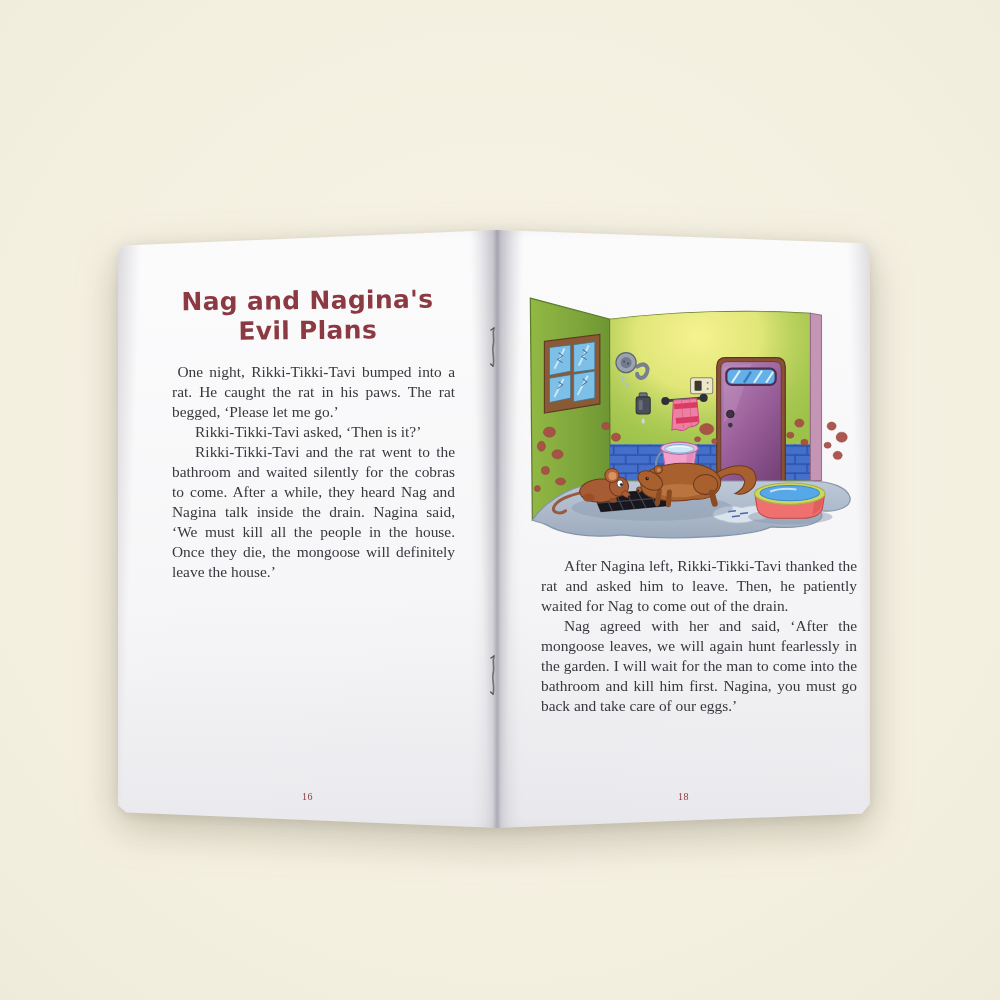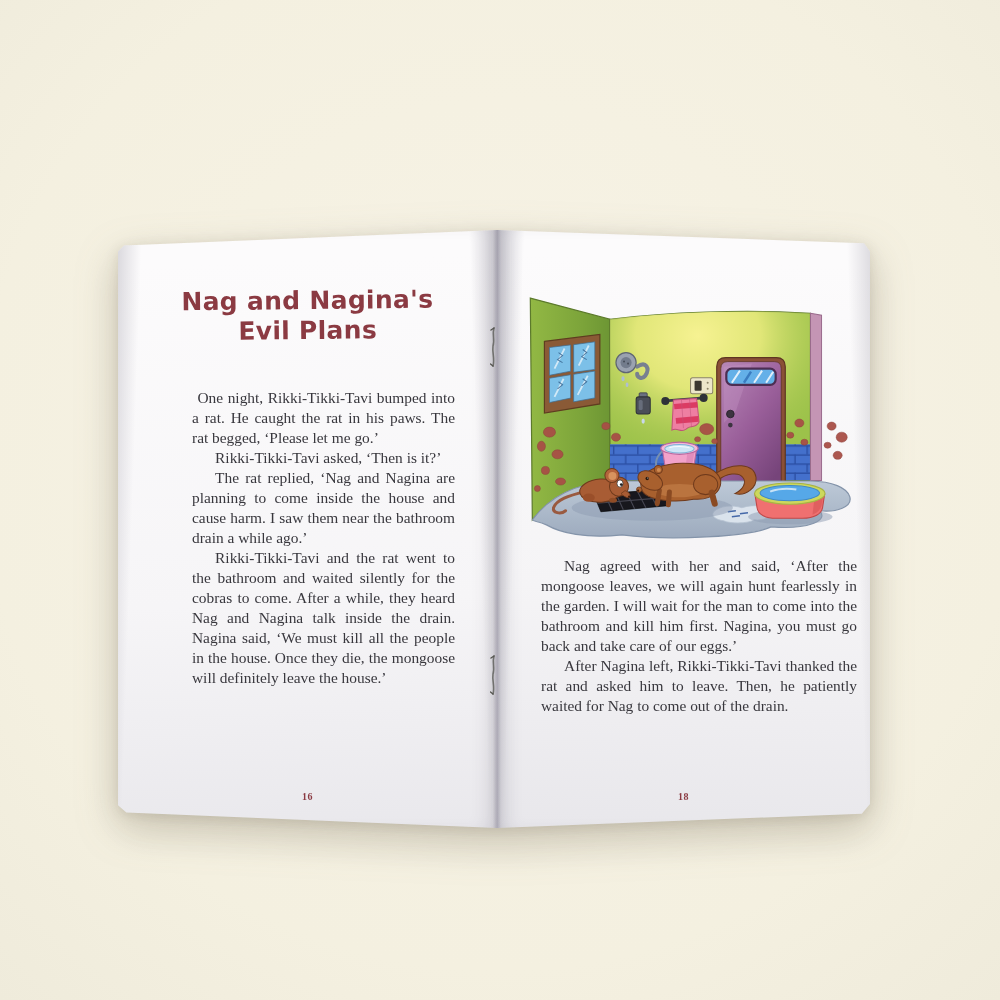--- a/index.html
+++ b/index.html
@@ -46,44 +46,43 @@
     font-size:25px;line-height:1.18;letter-spacing:.3px;
     transform:rotate(-.6deg);
   }
   .text-block{position:absolute;}
   .text-block p{
     margin:0;text-align:justify;
     font-size:15.4px;line-height:20px;color:#38373d;
     text-indent:1.5em;
   }
   .text-block p.noindent{text-indent:.35em;}
-  .tb-left{left:54px;right:42px;top:158px;margin-left:20px;}
+  .tb-left{left:54px;right:42px;top:132px;}
   .tb-right{left:44px;right:13px;top:326px;}
   .pagenum{
     position:absolute;bottom:26px;left:0;right:0;text-align:center;
-    font-size:10px;font-weight:bold;letter-spacing:.5px;
+    font-size:10px;font-weight:normal;letter-spacing:.5px;
   }
   .illustration{position:absolute;left:18px;top:52px;width:340px;height:262px;}
 </style>
 </head>
 <body>
 
 <div class="backdrop"></div>
 
 <div class="book">
 
   <div class="page page-left">
     <div class="title" style="color:#8b3a42;">
       <div>Nag and Nagina's</div>
       <div>Evil Plans</div>
     </div>
     <div class="text-block tb-left">
       <p class="noindent">One night, Rikki-Tikki-Tavi bumped into a rat. He caught the rat in his paws. The rat begged, ‘Please let me go.’</p>
       <p>Rikki-Tikki-Tavi asked, ‘Then is it?’</p>
-      <p>The rat replied, ‘Nag and Nagina are planning to come inside the house and cause harm. I saw them near the bathroom drain a while ago.’</p>
       <p>Rikki-Tikki-Tavi and the rat went to the bathroom and waited silently for the cobras to come. After a while, they heard Nag and Nagina talk inside the drain. Nagina said, ‘We must kill all the people in the house. Once they die, the mongoose will definitely leave the house.’</p>
     </div>
     <div class="pagenum" style="color:#8b3a42;">16</div>
   </div>
 
   <div class="page page-right">
 
     <svg class="illustration" viewBox="0 0 335 260">
       <defs>
         <radialGradient id="glow" cx="0.44" cy="0.16" r="0.78">
@@ -257,22 +256,22 @@
         <circle cx="122" cy="206" r="2.6" fill="#a8602e" stroke="#6f3a1c" stroke-width="0.8"></circle>
         <circle cx="121" cy="207" r="1.1" fill="#3a1c0c"></circle>
         <circle cx="141" cy="186" r="4" fill="#a8602e" stroke="#6f3a1c" stroke-width="1"></circle>
         <circle cx="141.5" cy="186.5" r="2" fill="#cf8a50"></circle>
         <circle cx="130" cy="195" r="1.7" fill="#2a180c"></circle>
         <circle cx="130.6" cy="194.4" r="0.5" fill="#ffffff"></circle>
       </g>
     </svg>
 
     <div class="text-block tb-right">
+      <p>After Nagina left, Rikki-Tikki-Tavi thanked the rat and asked him to leave. Then, he patiently waited for Nag to come out of the drain.</p>
       <p>Nag agreed with her and said, ‘After the mongoose leaves, we will again hunt fearlessly in the garden. I will wait for the man to come into the bathroom and kill him first. Nagina, you must go back and take care of our eggs.’</p>
-      <p>After Nagina left, Rikki-Tikki-Tavi thanked the rat and asked him to leave. Then, he patiently waited for Nag to come out of the drain.</p>
     </div>
     <div class="pagenum" style="color:#8b3a42;">18</div>
   </div>
 
   <div class="spine"></div>
 
   <div class="staple" style="top:96px;">
     <svg width="7" height="42" viewBox="0 0 7 42">
         <path d="M4,2 C2,8 5,14 3,20 C2,27 5,33 3,40" stroke="#70706e" stroke-width="1.6" fill="none" stroke-linecap="round"></path>
         <path d="M4,2 L1,4 M3,40 L0.5,38" stroke="#55554f" stroke-width="1.4" stroke-linecap="round"></path>

